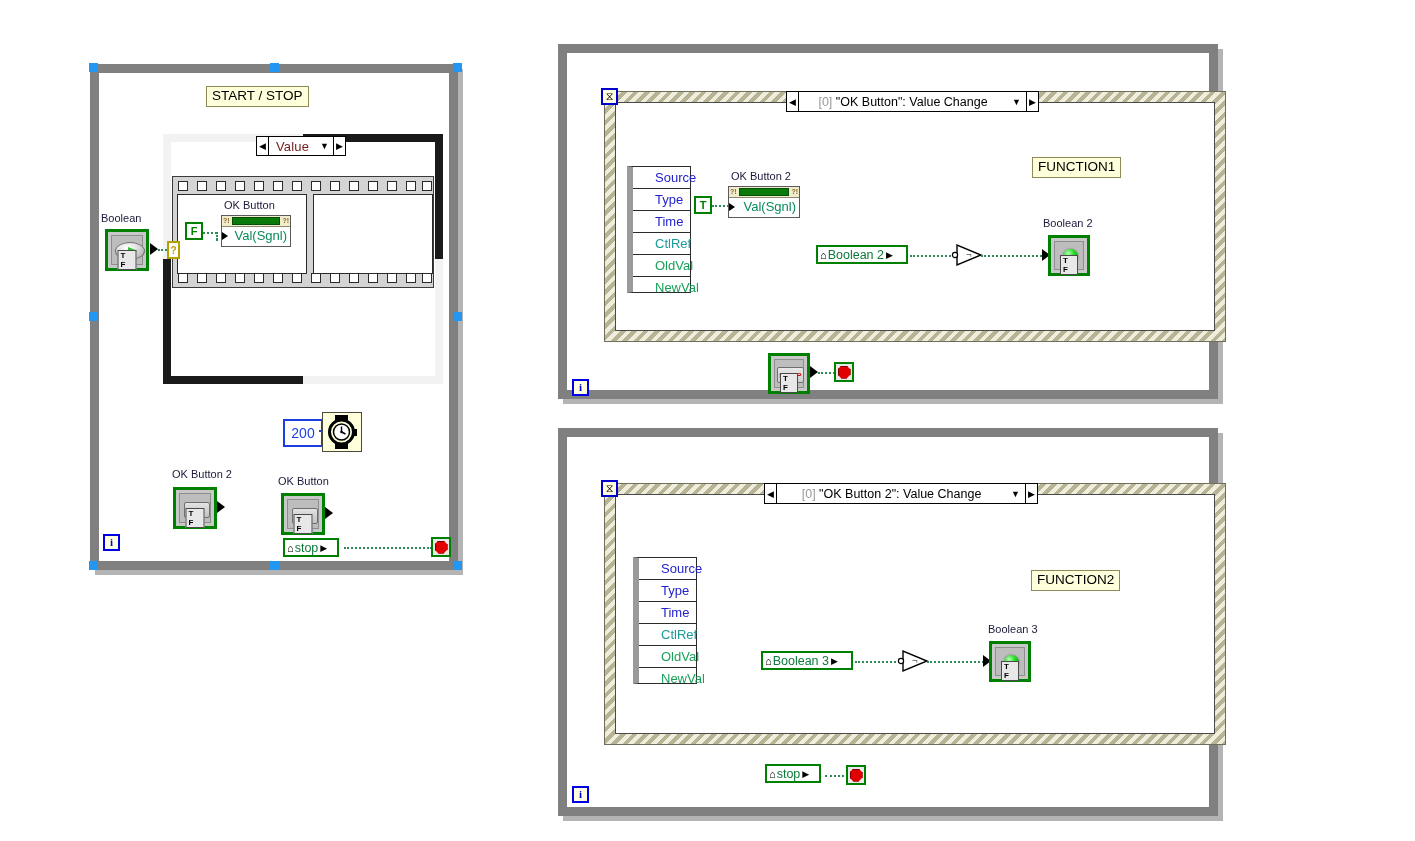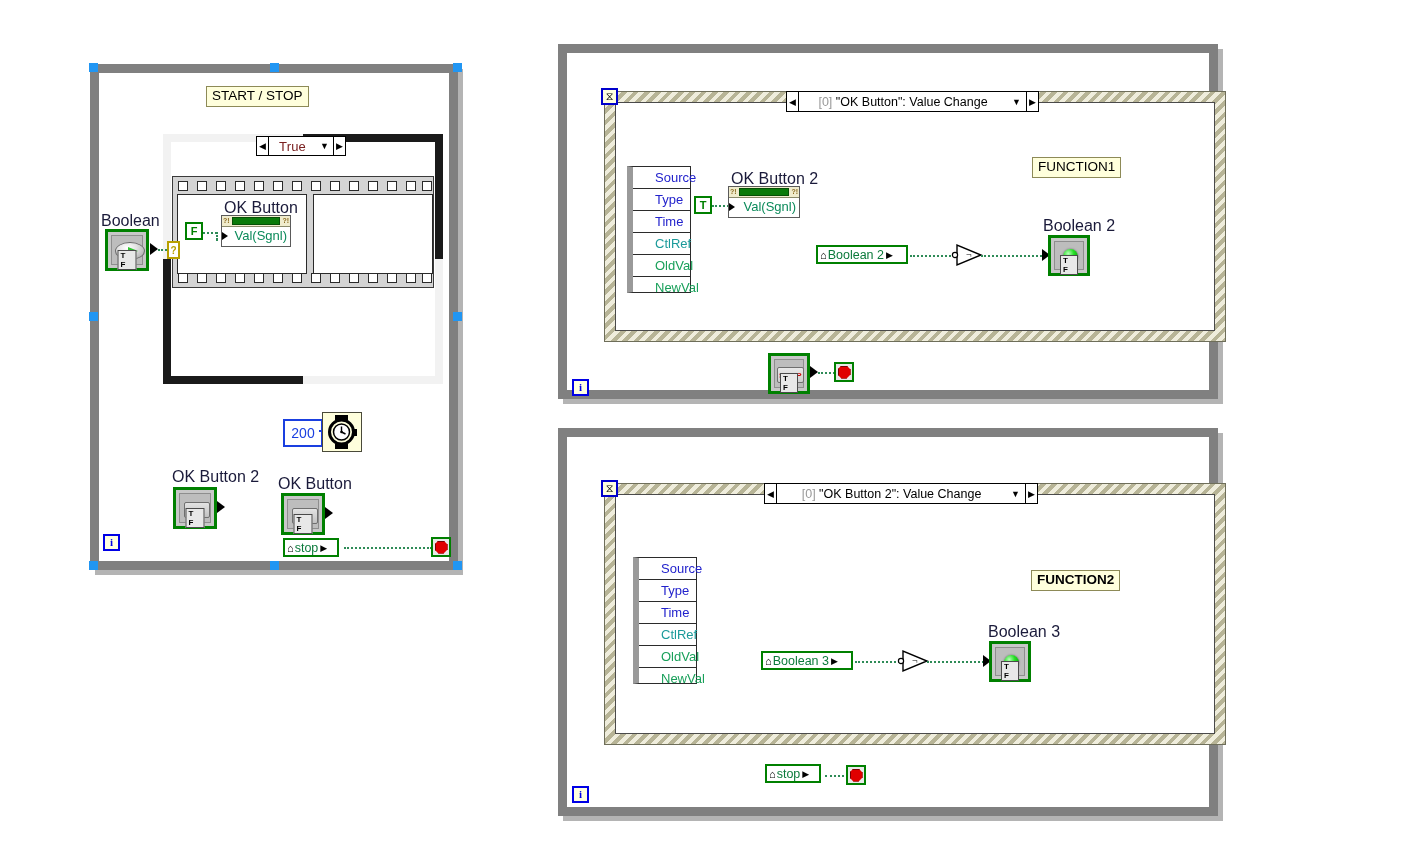--- a/index.html
+++ b/index.html
@@ -84,21 +84,21 @@
     font-family:"Liberation Serif",serif;
   }
 
   
   .free-label{
     position:absolute;background:#ffffdc;border:1px solid #8d8a57;
     font-size:13.5px;color:#000;padding:1px 5px;white-space:nowrap;line-height:1.25;
   }
 
   
-  .term-label{position:absolute;font-size:16px;color:#1a1a3a;white-space:nowrap;text-align:center;}
+  .term-label{position:absolute;font-size:11px;color:#1a1a3a;white-space:nowrap;text-align:center;}
 
   
   .bool-term{
     position:absolute;box-sizing:border-box;border:3px solid #008000;background:#c8c8c8;
   }
   .bool-term .face{position:absolute;inset:3px;background:#bdbdbd;border:1px solid #8e8e8e;}
   .bool-term .tf{
     position:absolute;left:50%;transform:translateX(-50%);bottom:-2px;
     background:#e8e8e8;border:1px solid #4a4a4a;font-size:8px;font-weight:bold;
     letter-spacing:1px;padding:0 2px;line-height:9px;color:#000;
@@ -219,21 +219,21 @@
 <div class="sel-handle" style="left:89px;top:561px;"></div>
 <div class="sel-handle" style="left:270px;top:561px;"></div>
 <div class="sel-handle" style="left:453px;top:561px;"></div>
 
 <div class="free-label" style="left:206px;top:86px;">START / STOP</div>
 
 <div class="case-struct" style="left:163px;top:134px;width:280px;height:250px;"></div>
 
 <div class="case-sel" style="left:256px;top:136px;width:90px;">
   <div class="arw">◀</div>
-  <div class="lbl">True</div>
+  <div class="lbl">Value</div>
   <div class="dn">▼</div>
   <div class="arw r">▶</div>
 </div>
 
 <div class="flatseq" style="left:172px;top:176px;width:262px;height:112px;">
 
   <div class="sprk" style="left:5px;top:4px;"></div>
   <div class="sprk" style="left:24px;top:4px;"></div>
   <div class="sprk" style="left:43px;top:4px;"></div>
   <div class="sprk" style="left:62px;top:4px;"></div>
@@ -445,21 +445,21 @@
 
 <div class="eventdata" style="left:633px;top:557px;width:64px;height:127px;">
   <div class="r ed-blue">Source</div>
   <div class="r ed-blue">Type</div>
   <div class="r ed-blue">Time</div>
   <div class="r ed-teal">CtlRef</div>
   <div class="r ed-green">OldVal</div>
   <div class="r ed-green">NewVal</div>
 </div>
 
-<div class="free-label" style="left:1031px;top:570px;font-weight:bold;">FUNCTION2</div>
+<div class="free-label" style="left:1031px;top:570px;">FUNCTION2</div>
 
 <div class="localvar" style="left:761px;top:651px;width:92px;">
   <span class="home">⌂</span>
   <span>Boolean 3</span>
   <span class="tri">▶</span>
 </div>
 
 <div class="wire-h" style="left:855px;top:661px;width:45px;"></div>
 <svg class="notgate" style="left:897px;top:649px;" width="40" height="24" viewBox="0 0 40 24">
   <polygon points="6,2 6,22 30,12" fill="#fff" stroke="#000" stroke-width="1.4"></polygon>

